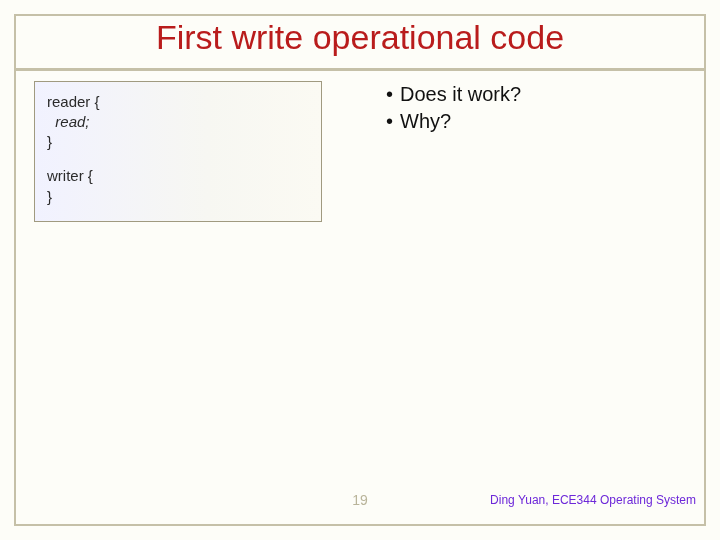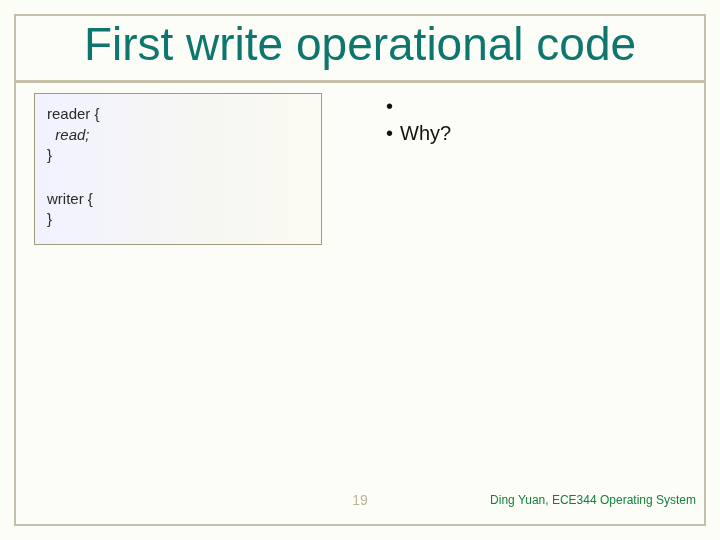--- a/index.html
+++ b/index.html
@@ -12,23 +12,23 @@
   .outer-frame {
     position: absolute;
     top: 14px; left: 14px; right: 14px; bottom: 14px;
     border: 2px solid #c5c0a8;
   }
   .title-block {
     text-align: center;
     padding: 4px 10px 12px 10px;
   }
   .title-block h1 {
-    font-size: 46px;
+    font-size: 34px;
     font-weight: 400;
-    color: #0f766e;
+    color: #b91c1c;
     line-height: 1.05;
   }
   .title-rule {
     border: none;
     border-top: 3px solid #c5c0a8;
     margin: 0;
   }
   .content {
     position: relative;
     padding: 10px 18px 0 18px;
@@ -39,21 +39,21 @@
     width: 288px;
     padding: 10px 12px 14px 12px;
     font-family: Arial, Helvetica, sans-serif;
     font-size: 15px;
     color: #2b2b2b;
     line-height: 1.35;
   }
   .code-line { white-space: pre; }
   .code-line .kw { font-style: normal; }
   .code-line .call { font-style: italic; text-align: center; }
-  .code-block + .code-block { margin-top: 24px; }
+  .code-block + .code-block { margin-top: 14px; }
   .questions {
     position: absolute;
     top: 10px;
     left: 370px;
     font-size: 20px;
     color: #111;
     line-height: 1.35;
   }
   .questions .row { display: flex; }
   .questions .bullet { width: 14px; }
@@ -67,21 +67,21 @@
   .page-num {
     position: absolute;
     left: 50%;
     transform: translateX(-50%);
     color: #b9b49a;
     font-size: 14px;
   }
   .attribution {
     position: absolute;
     right: 10px;
-    color: #15803d;
+    color: #6d28d9;
     font-size: 12px;
   }
 </style>
 </head>
 <body>
 
 <div class="outer-frame">
   <div class="title-block">
     <h1>First write operational code</h1>
   </div>
@@ -96,20 +96,21 @@
       </div>
       <div class="code-block">
         <div class="code-line"><span class="kw">writer {</span></div>
         <div class="code-line"><span class="kw">}</span></div>
       </div>
     </div>
 
     <div class="questions">
       <div class="row">
         <span class="bullet">•</span>
+        <span>Does it work?</span>
       </div>
       <div class="row">
         <span class="bullet">•</span>
         <span>Why?</span>
       </div>
     </div>
 
   </div>
 </div>
 

